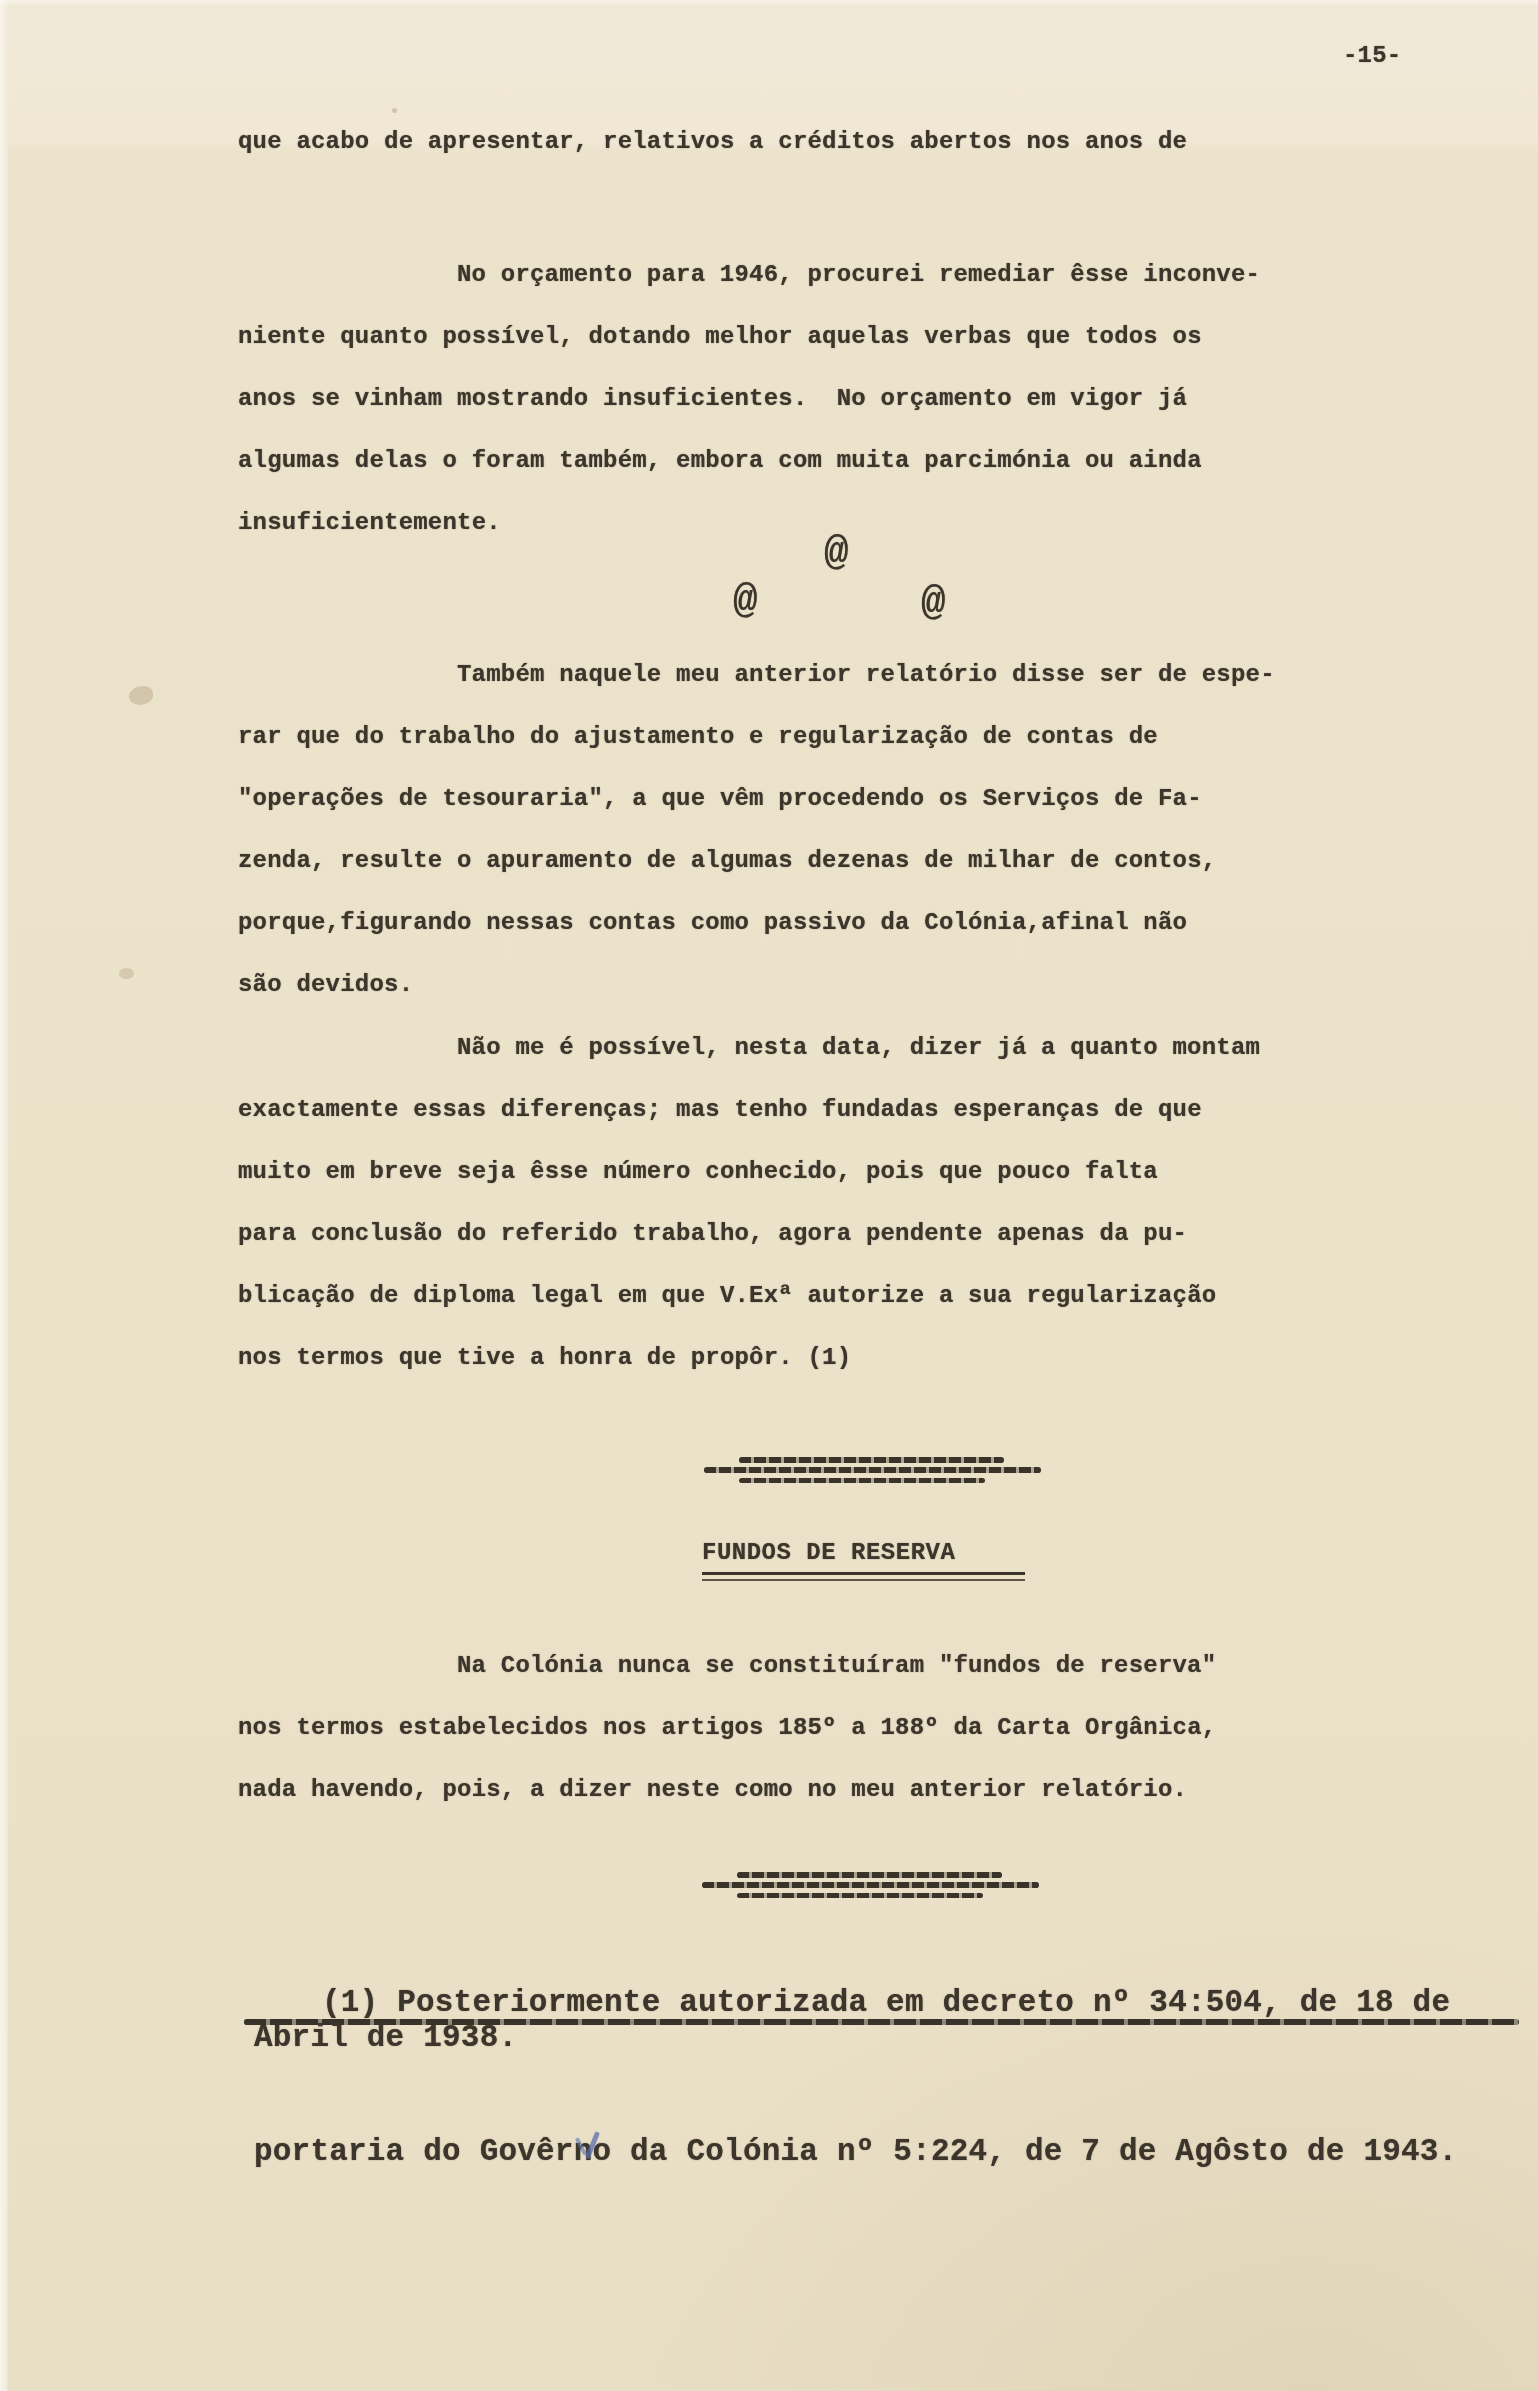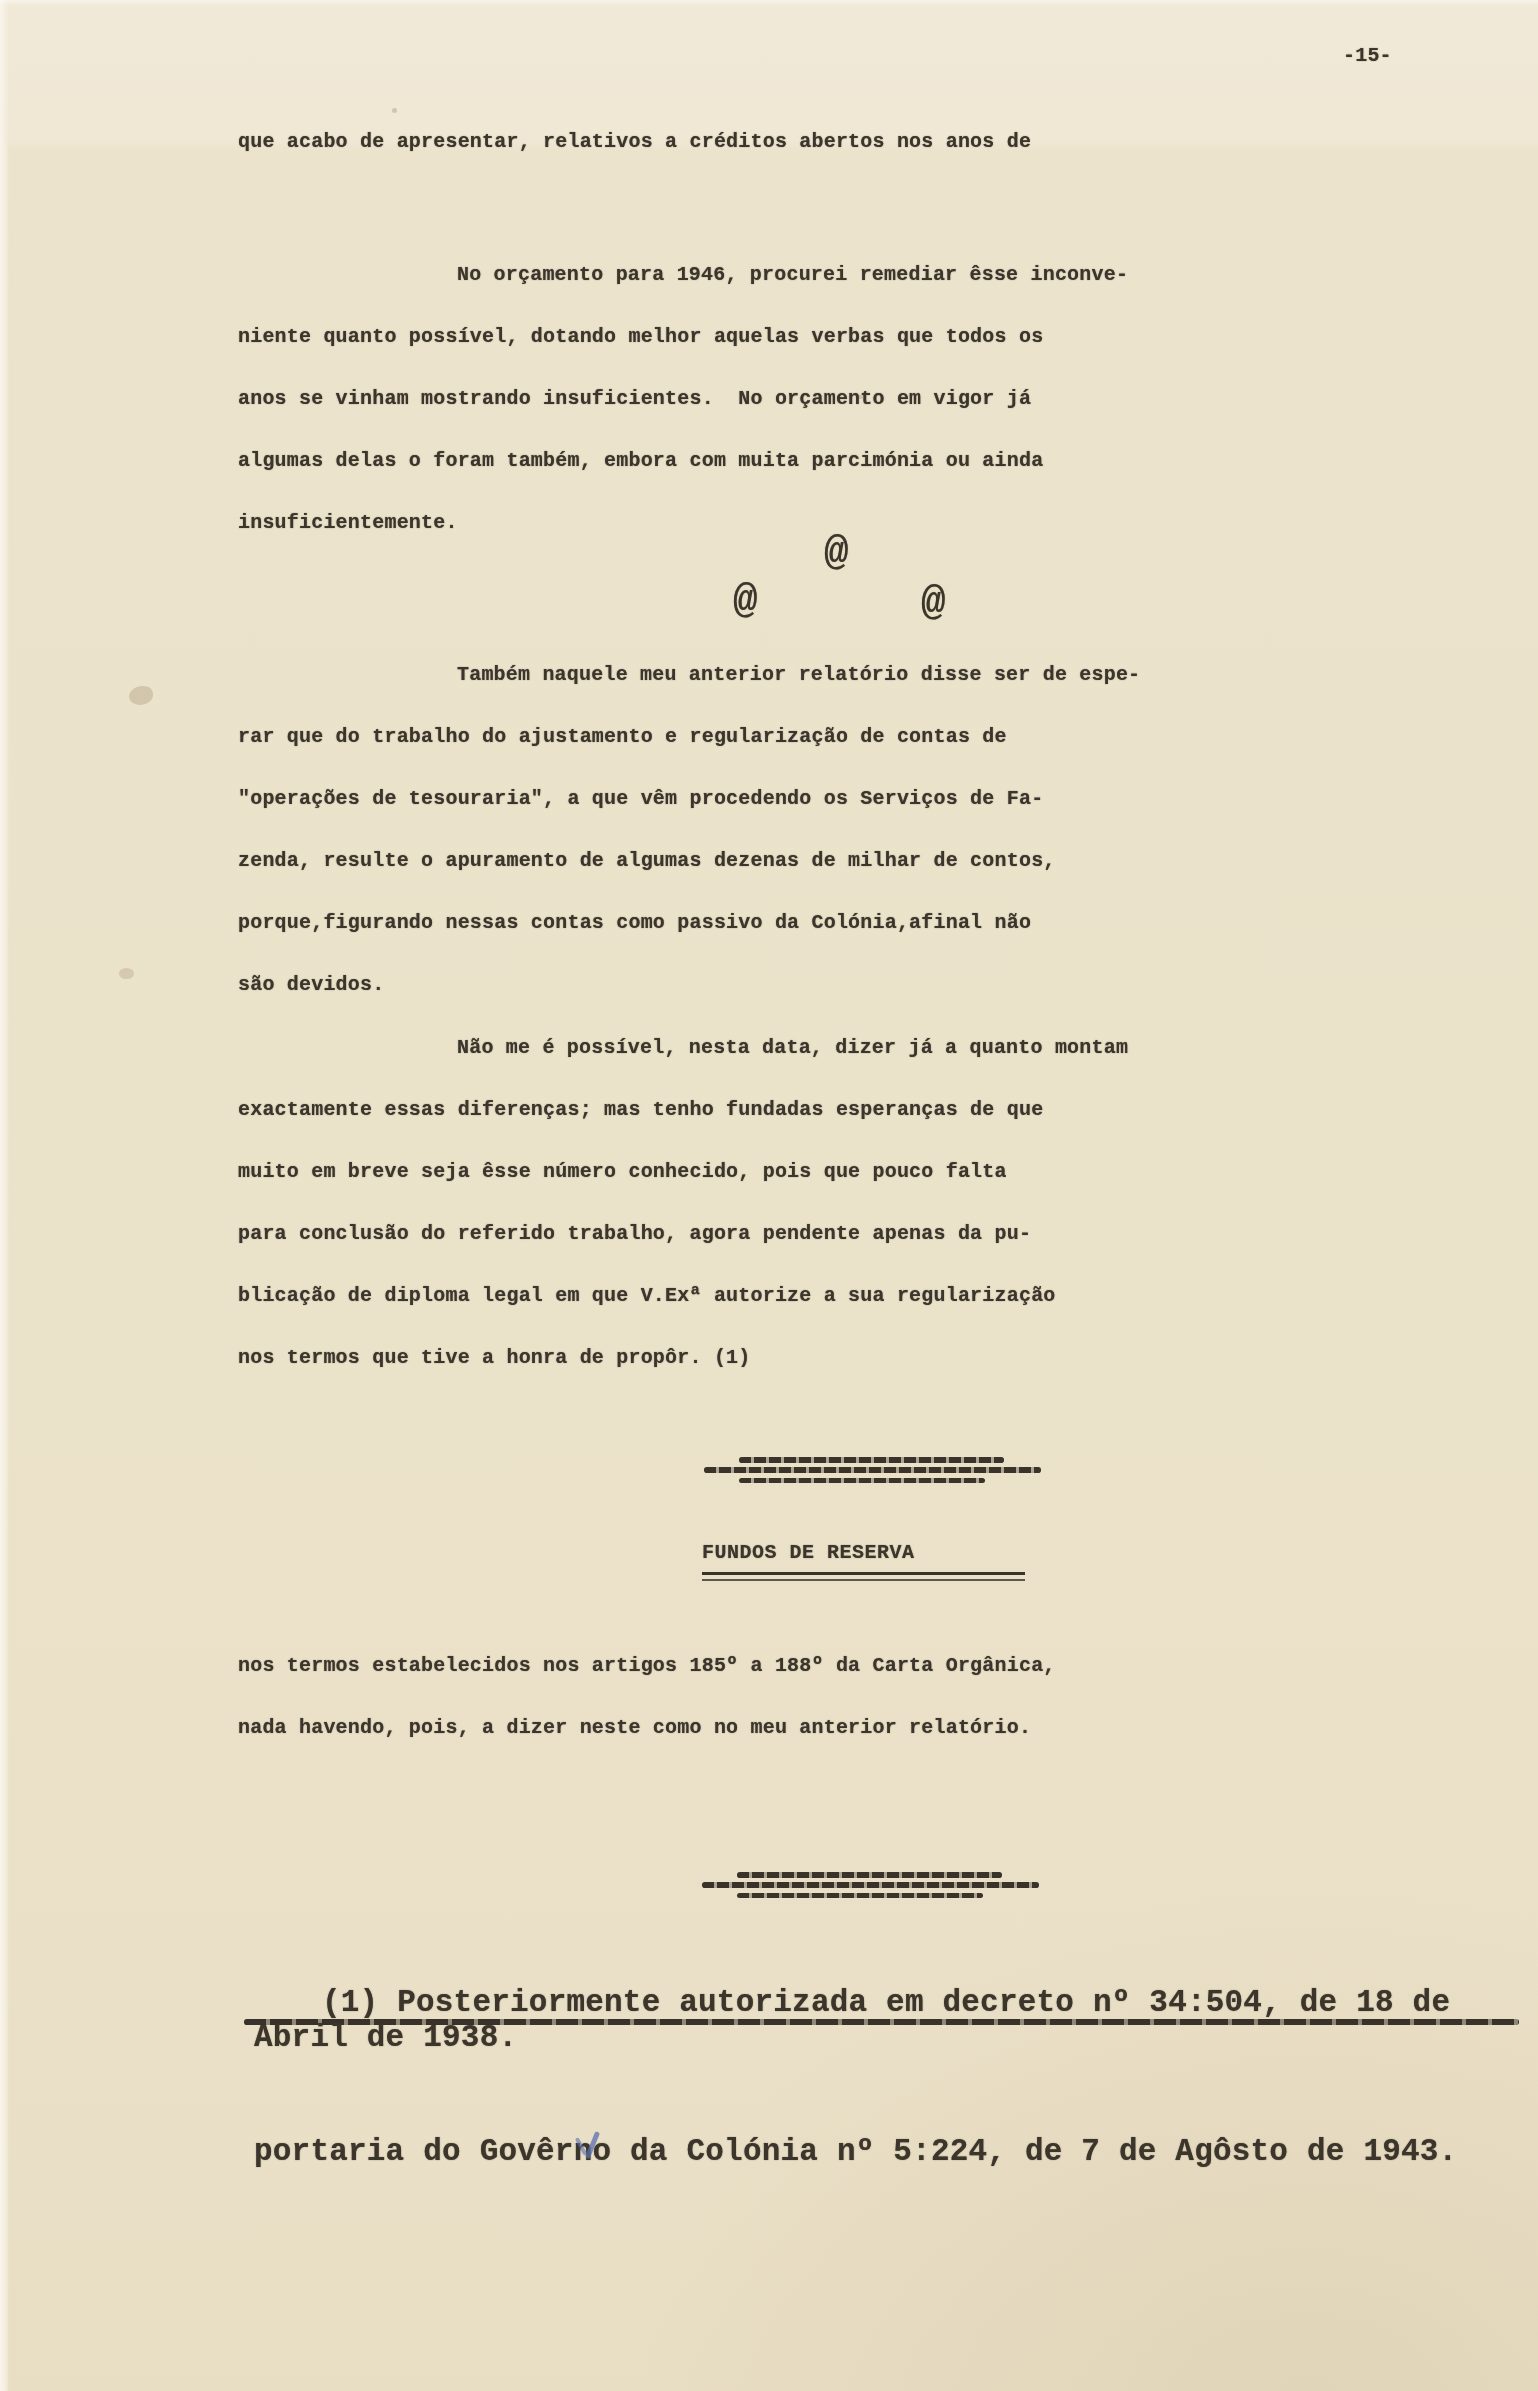--- a/index.html
+++ b/index.html
@@ -22,21 +22,21 @@
   .s1{left:129px;top:686px;width:24px;height:18.6px;border-radius:60% 40% 55% 45%;opacity:.35;}
   .s2{left:119px;top:968px;width:15px;height:11.2px;opacity:.3;}
   .s3{left:392px;top:108px;width:4.7px;height:4.7px;opacity:.4;}
   .s4{left:856px;top:395px;width:6.5px;height:3.7px;opacity:.35;}
 
   
   .tline,.abs-block{color:#3c352b;}
   .abs-block{position:absolute;left:238px;}
   .tline{
     white-space:pre;
-    font-size:20px;line-height:62px;font-weight:700;
+    font-size:24px;line-height:62px;font-weight:700;
     letter-spacing:0.2px;
     text-shadow:0 0 0.9px rgba(62,54,42,.55),0 0 1.9px rgba(62,54,42,.18);
   }
   .ind{padding-left:219px;}
   .pagenum{position:absolute;left:1343px;top:37px;}
   .pagenum .tline{line-height:37px;}
 
   
   .orn{position:absolute;font-size:41px;font-weight:700;color:#3c352b;
        text-shadow:0 0 0.9px rgba(62,54,42,.5);}
@@ -132,20 +132,21 @@
     <div class="d-row d-mid"></div>
     <div class="d-row d-bot"></div>
   </div>
 
   <div class="heading">
     <div class="tline">FUNDOS DE RESERVA</div>
     <div class="head-underline"></div>
   </div>
 
   <div class="abs-block" style="top:1635px">
+    <div class="tline ind">Na Colónia nunca se constituíram "fundos de reserva"</div>
     <div class="tline">nos termos estabelecidos nos artigos 185º a 188º da Carta Orgânica,</div>
     <div class="tline">nada havendo, pois, a dizer neste como no meu anterior relatório.</div>
   </div>
 
   <div class="divider div2">
     <div class="d-row d-top"></div>
     <div class="d-row d-mid"></div>
     <div class="d-row d-bot"></div>
   </div>
 

